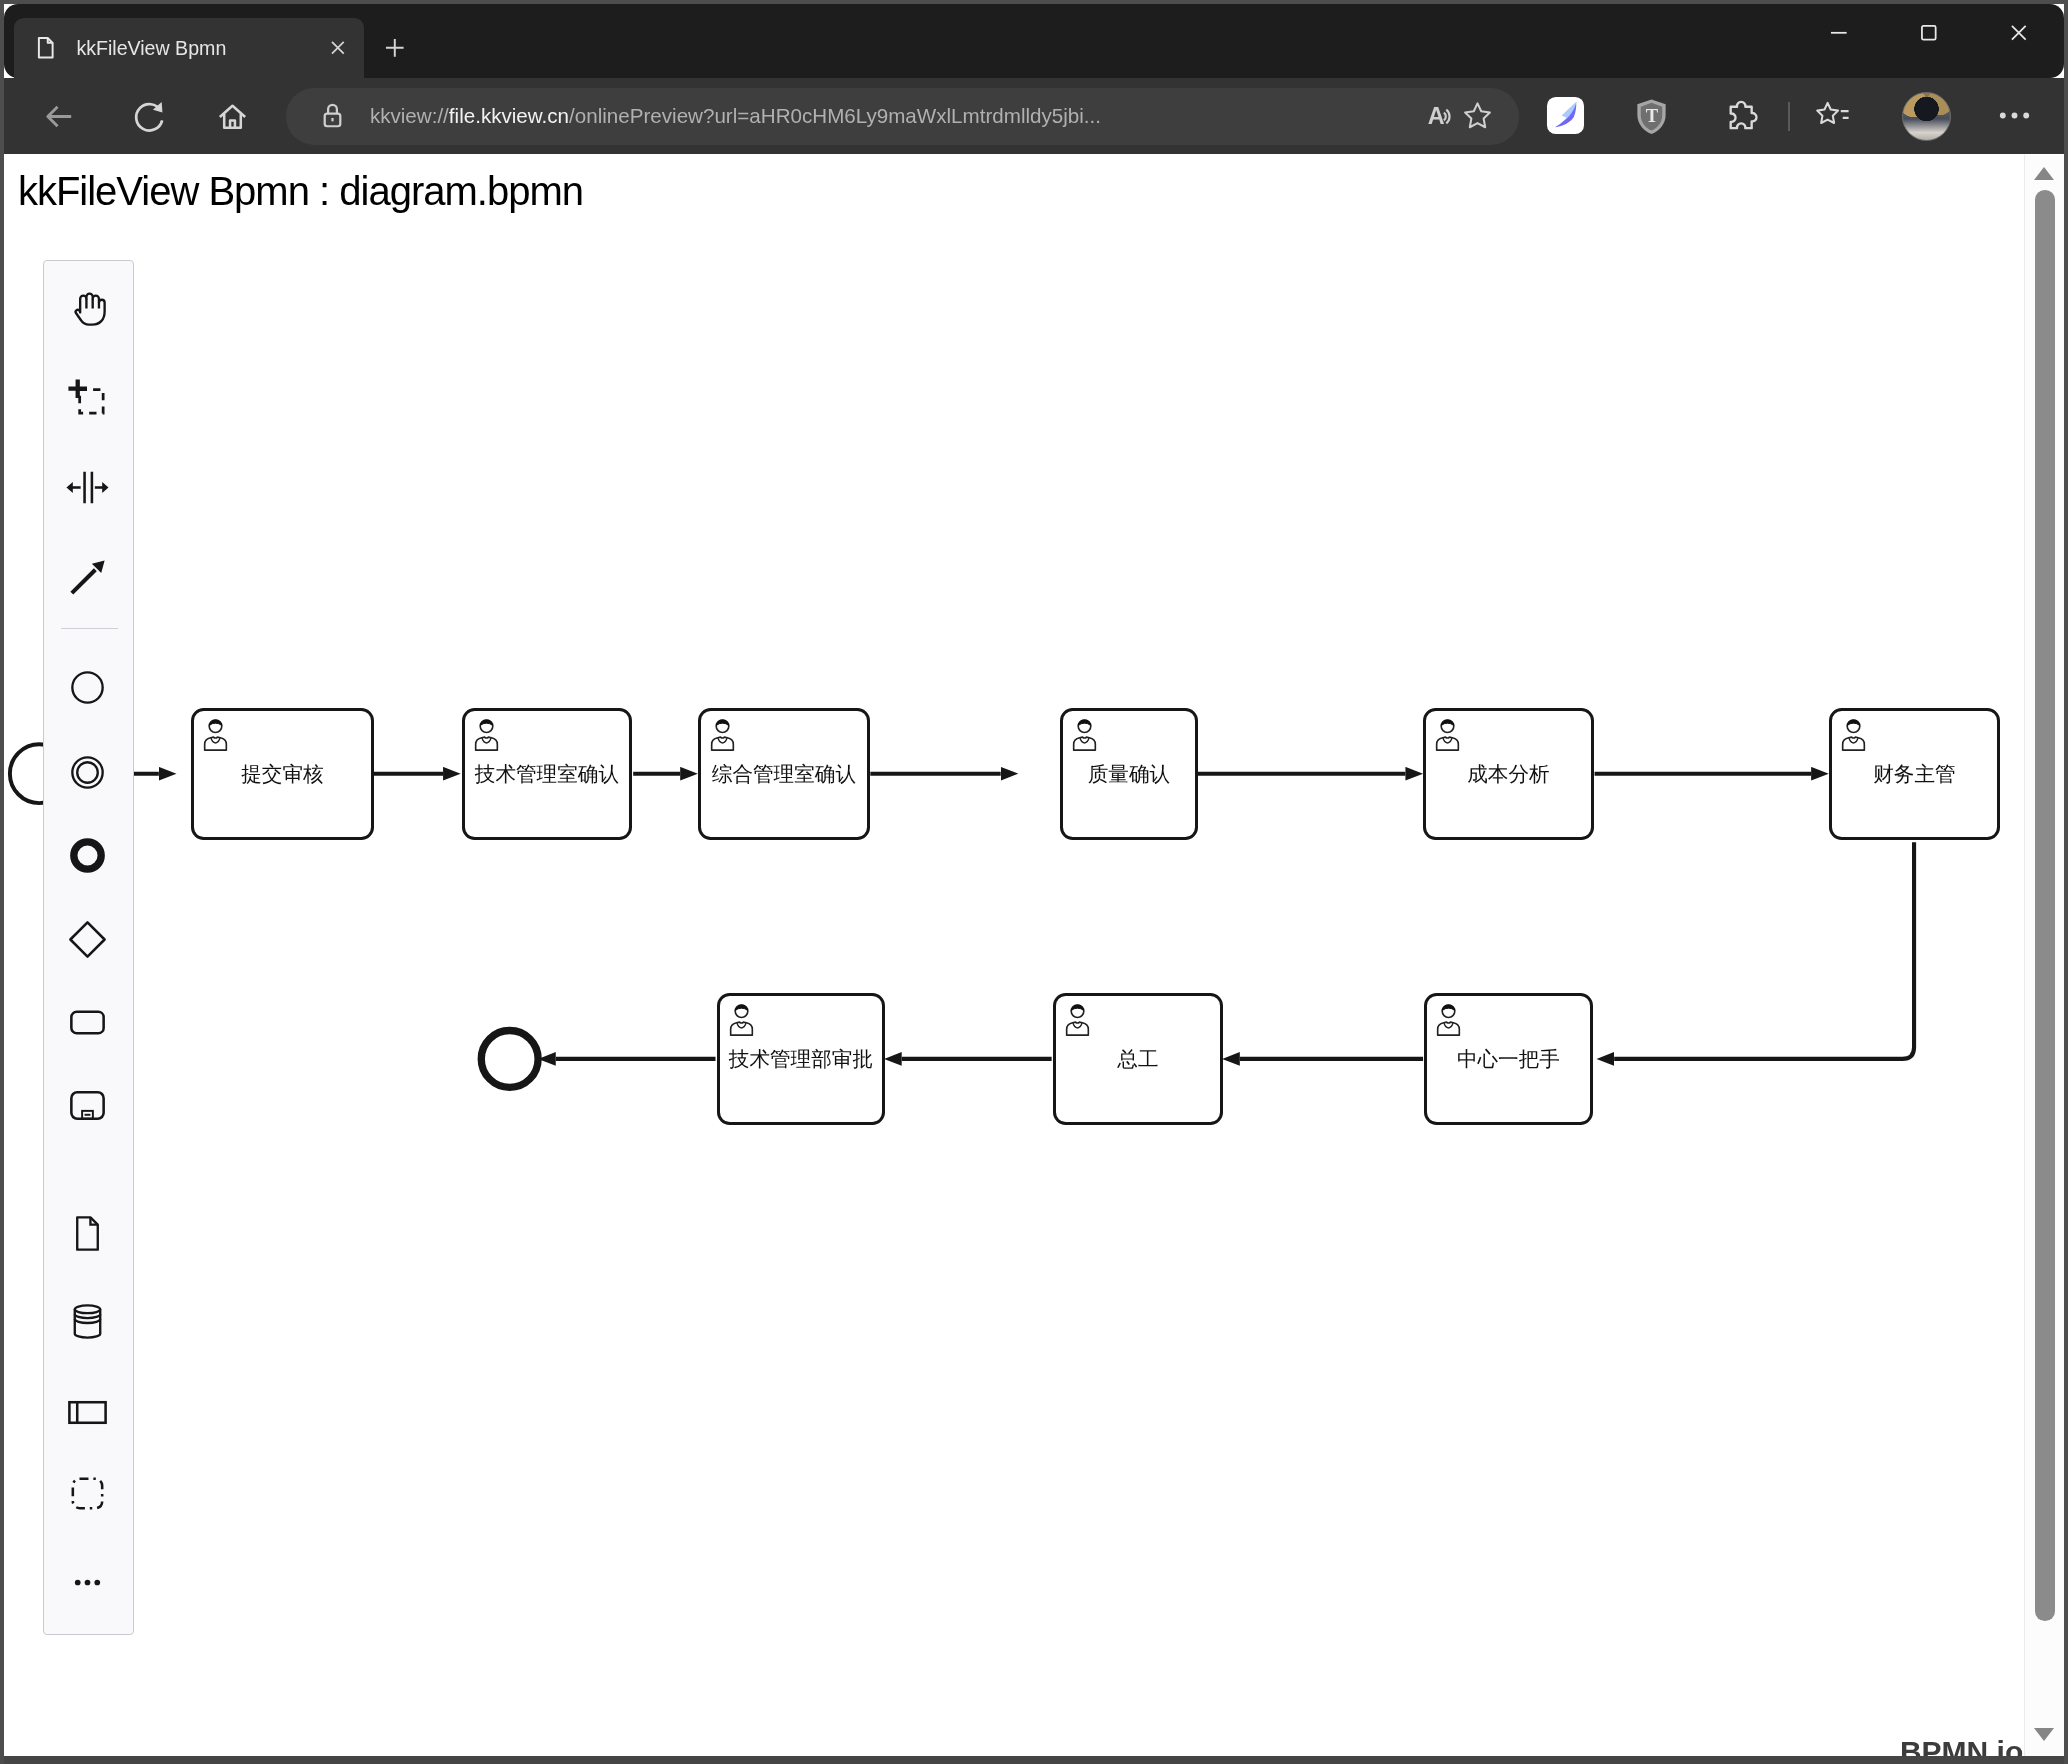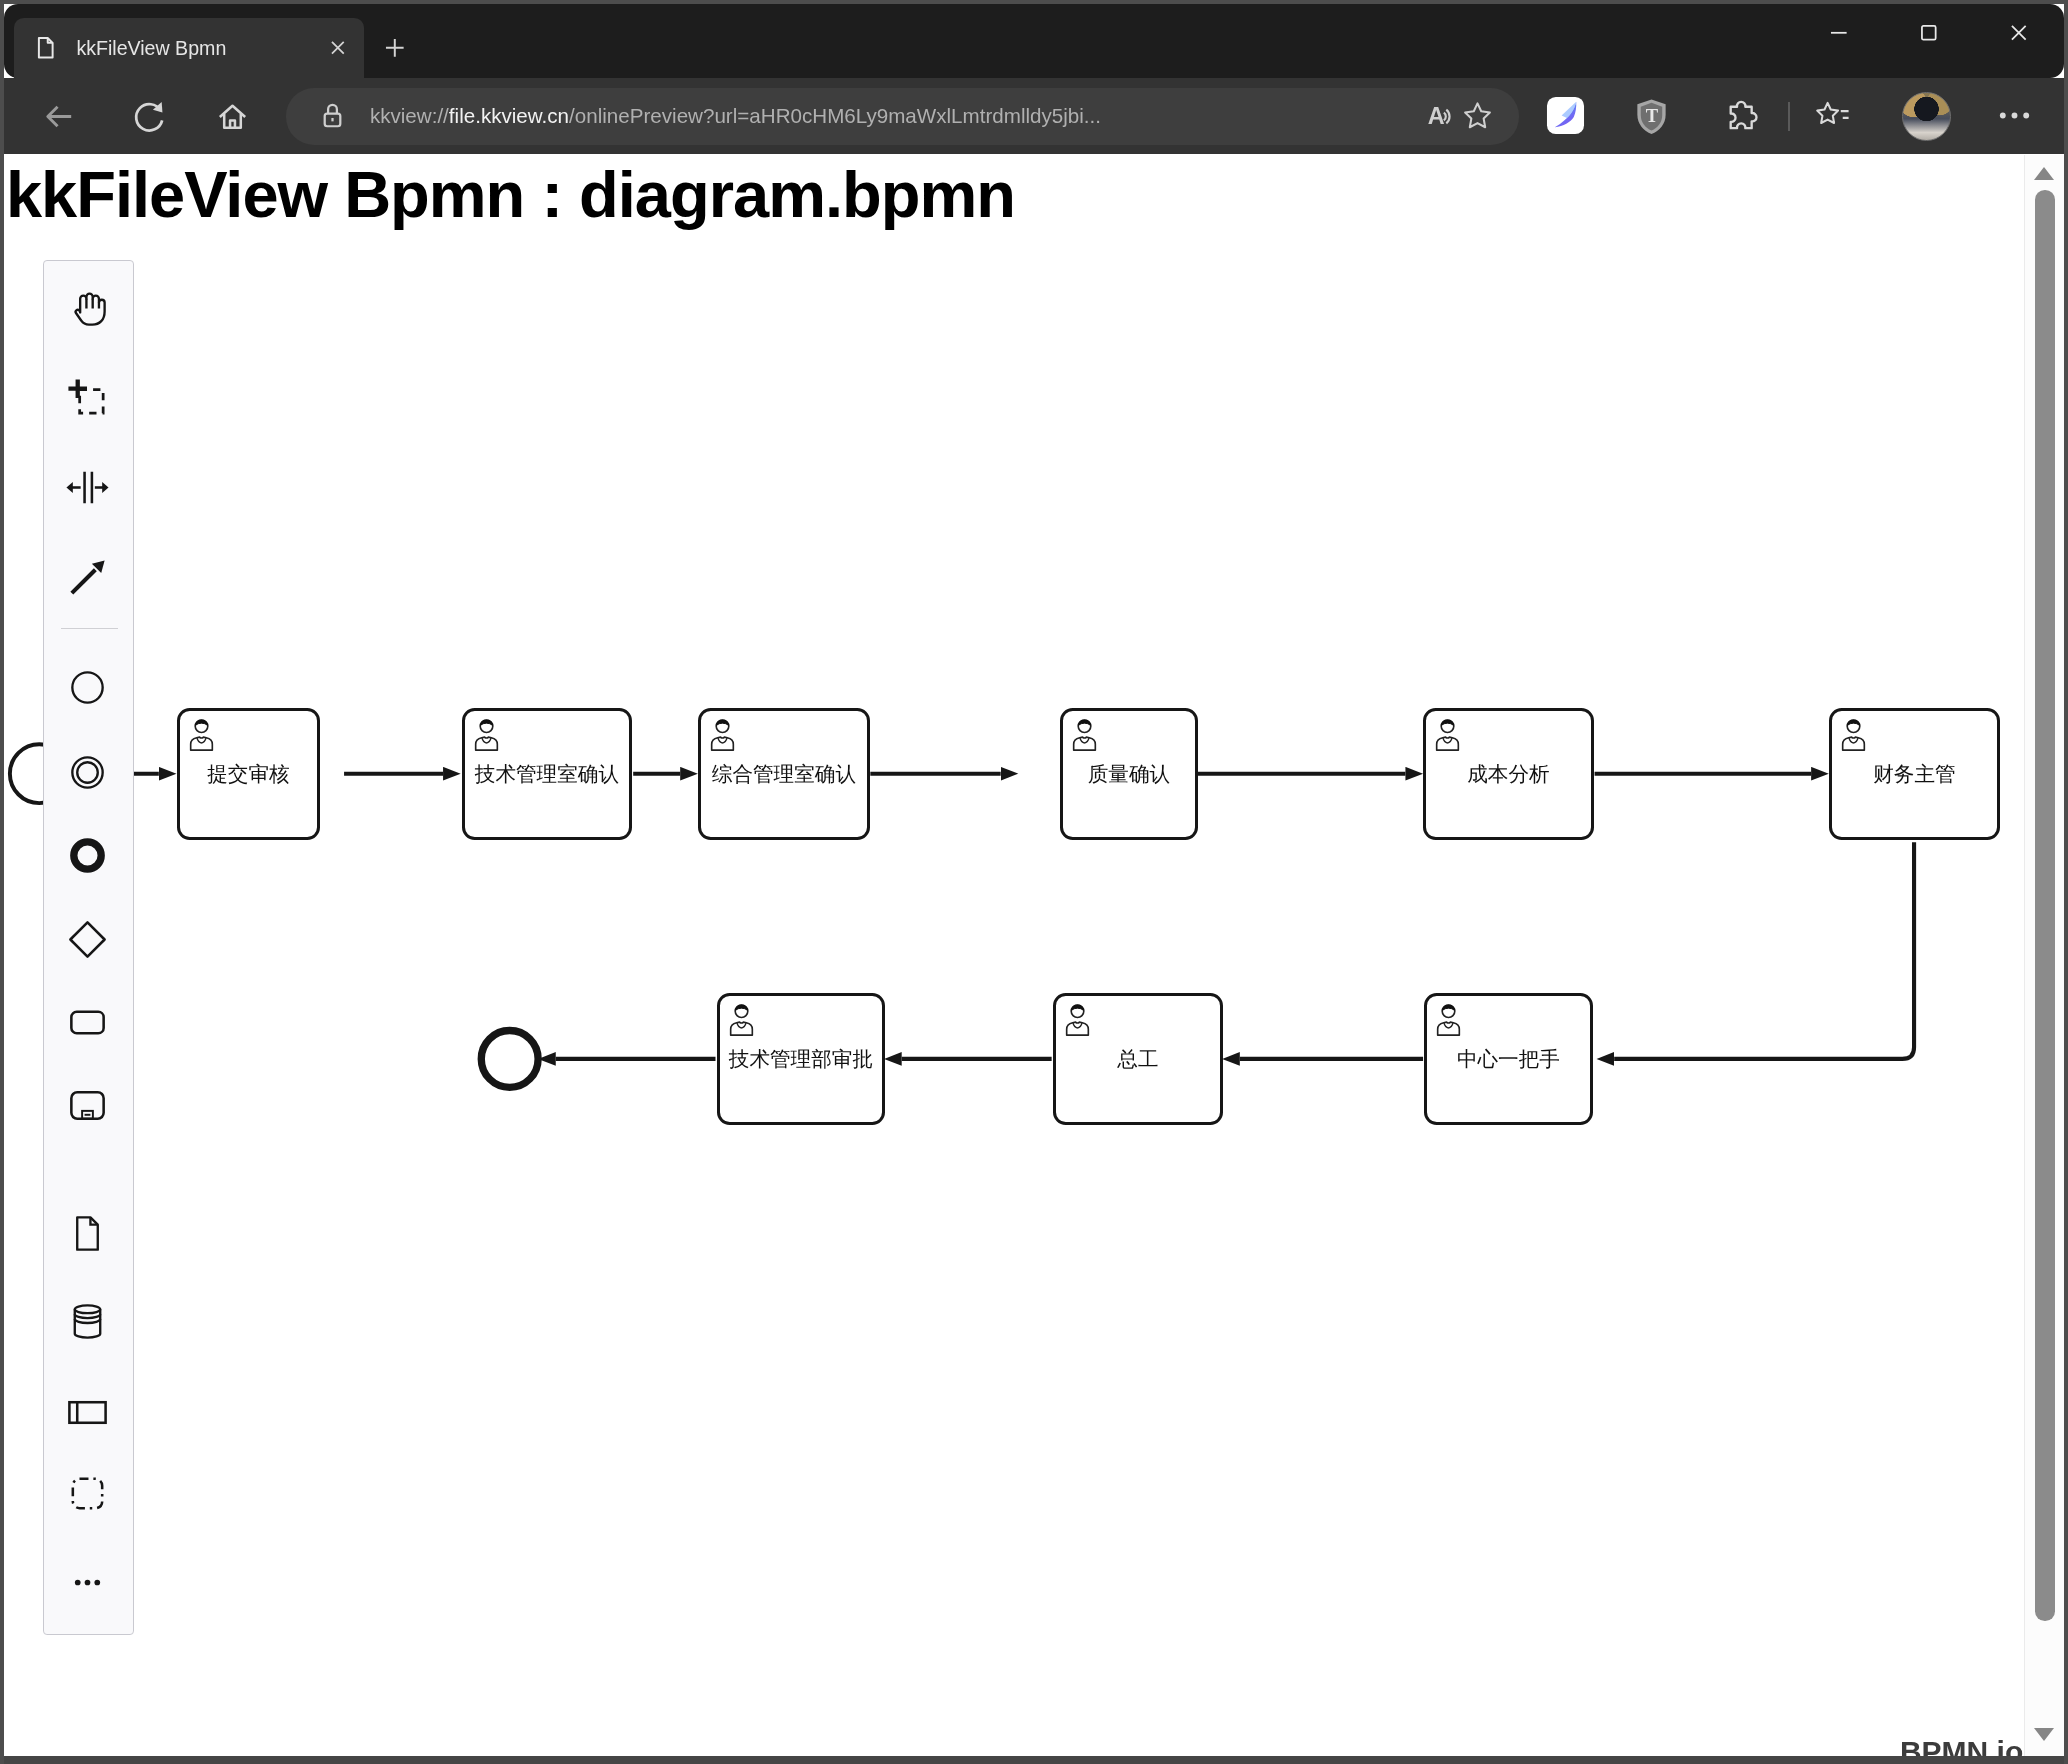--- a/index.html
+++ b/index.html
@@ -39,21 +39,21 @@
   .avatar{position:absolute;left:1898px;top:13.7px;width:49px;height:49px;border-radius:50%;
     border:1px solid #6f6f6f;box-sizing:border-box;cursor:pointer;
     background:
       radial-gradient(circle at 50% 34%, #15181f 0 31%, rgba(0,0,0,0) 32%),
       radial-gradient(circle at 22% 22%, #bb9a5f 0 26%, rgba(0,0,0,0) 27%),
       radial-gradient(circle at 78% 20%, #a98e57 0 24%, rgba(0,0,0,0) 25%),
       linear-gradient(180deg,#8a7850 0%,#474d5c 55%,#d8d3cc 84%,#b3aea7 100%);}
 
   
   .content{position:absolute;left:3.9px;top:155px;width:2060px;height:1602px;background:#fff;overflow:hidden;z-index:10;}
-  .heading{position:absolute;left:2px;top:2px;margin:0;font-size:65px;font-weight:700;color:#000;
+  .heading{position:absolute;left:2px;top:2px;margin:12px;font-size:40px;font-weight:400;color:#000;
            letter-spacing:-1px;white-space:nowrap;}
   .diagram-svg{position:absolute;left:0;top:0;z-index:1;}
   .task{position:absolute;height:132px;background:#fff;border:3.9px solid #161616;border-radius:12.7px;
         box-sizing:border-box;display:flex;align-items:center;justify-content:center;z-index:2;cursor:pointer;}
   .task .lbl{font-size:20.6px;color:#111;text-align:center;padding:0 3.9px;}
   .task .ubadge{position:absolute;left:6.9px;top:4.9px;width:29px;height:35px;}
   .watermark{position:absolute;left:1896px;top:1580px;font-size:30px;font-weight:700;color:#3c3c3c;z-index:4;}
 
   
   .palette{position:absolute;left:39px;top:105px;width:91px;height:1375px;background:#f9f9fb;
@@ -216,21 +216,21 @@
       <path d="M1623 631 H1844" marker-end="url(#arrow)"></path>
       <path d="M1949 701 V910 Q1949 922 1937 922 H1643" marker-end="url(#arrow)"></path>
       <path d="M1448 922 H1261" marker-end="url(#arrow)"></path>
       <path d="M1069 922 H916" marker-end="url(#arrow)"></path>
       <path d="M726 922 H563" marker-end="url(#arrow)"></path>
     </g>
     <circle cx="36" cy="631" r="30" fill="#fff" stroke="#161616" stroke-width="4"></circle>
     <circle cx="516" cy="922" r="29" fill="#fff" stroke="#161616" stroke-width="7.5"></circle>
   </svg>
 
-  <div class="task" style="left:173px;top:553px;width:143px">
+  <div class="task" style="left:187px;top:553px;width:183px">
     <svg class="ubadge" viewBox="0 0 30 36" width="29" height="35">
         <use href="#sym-user"></use>
       </svg>
     <span class="lbl">提交审核</span>
   </div>
   <div class="task" style="left:458px;top:553px;width:170px">
     <svg class="ubadge" viewBox="0 0 30 36" width="29" height="35">
         <use href="#sym-user"></use>
       </svg>
     <span class="lbl">技术管理室确认</span>

